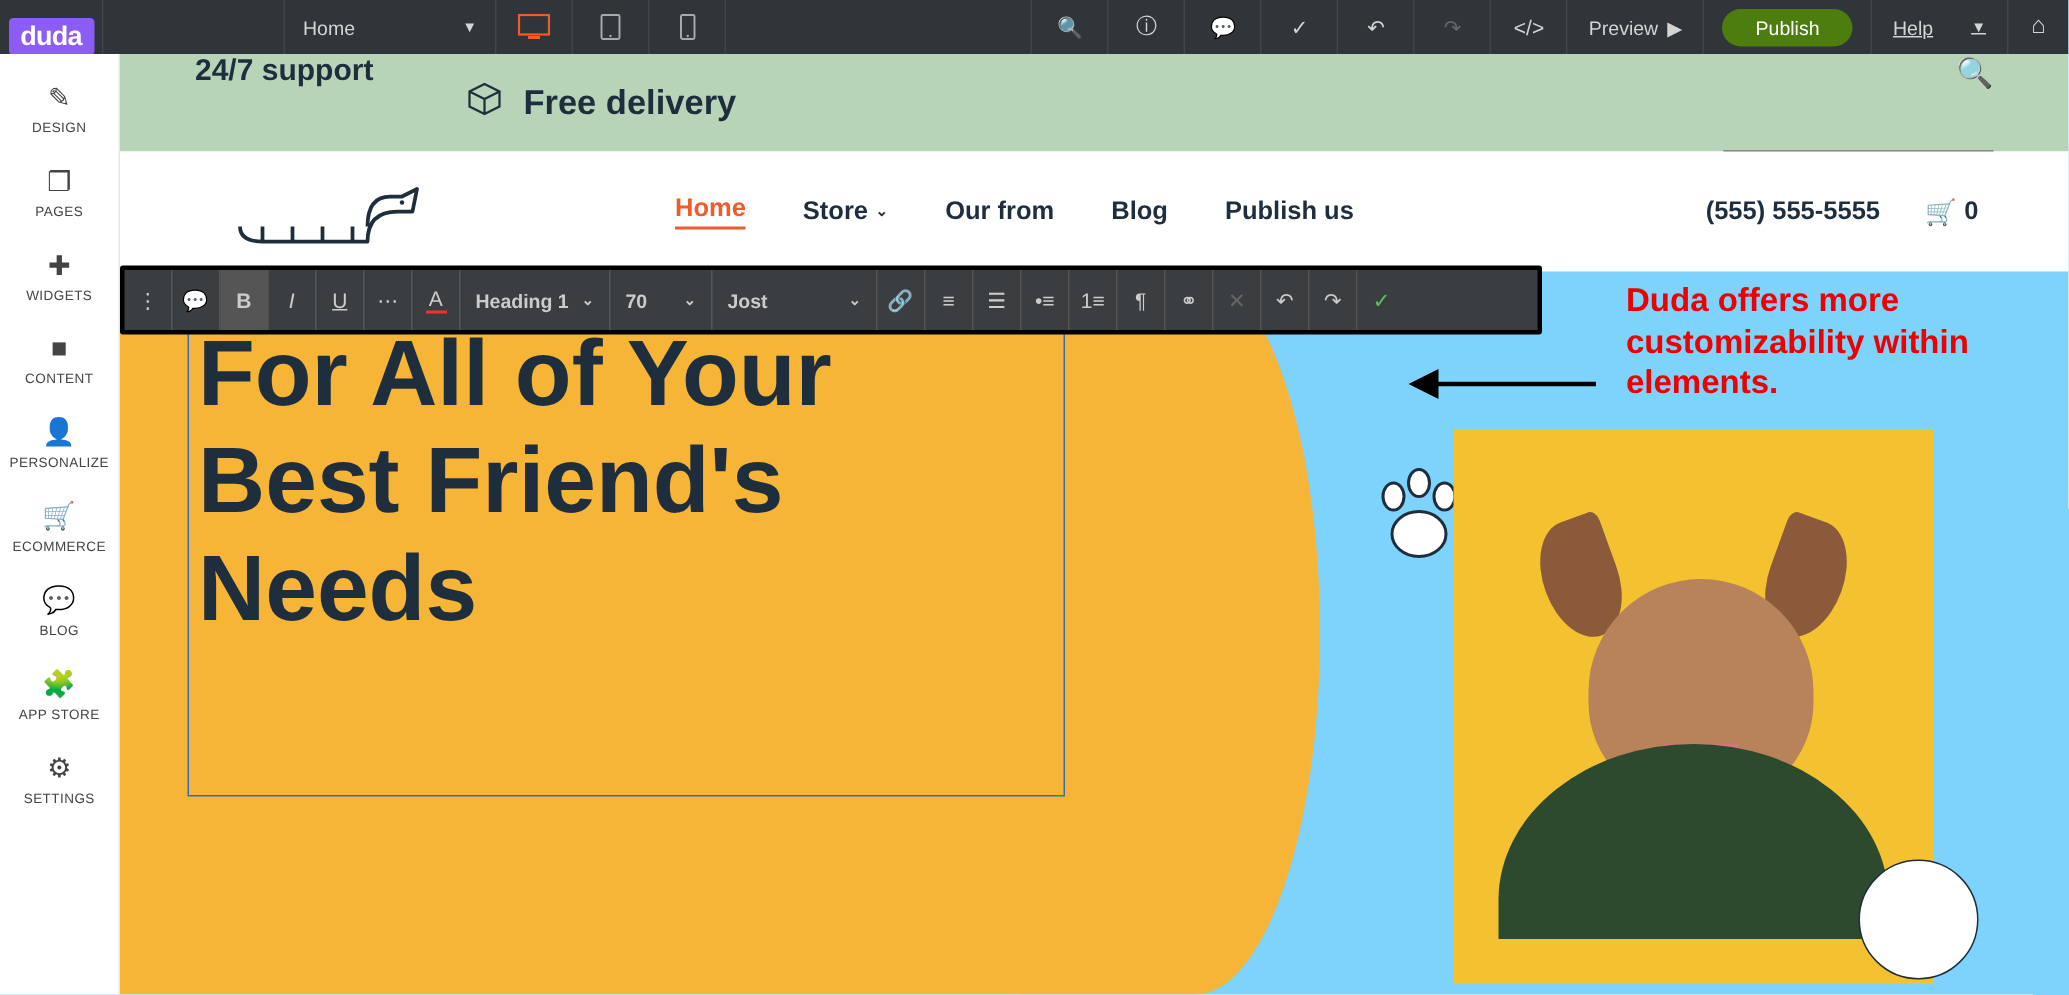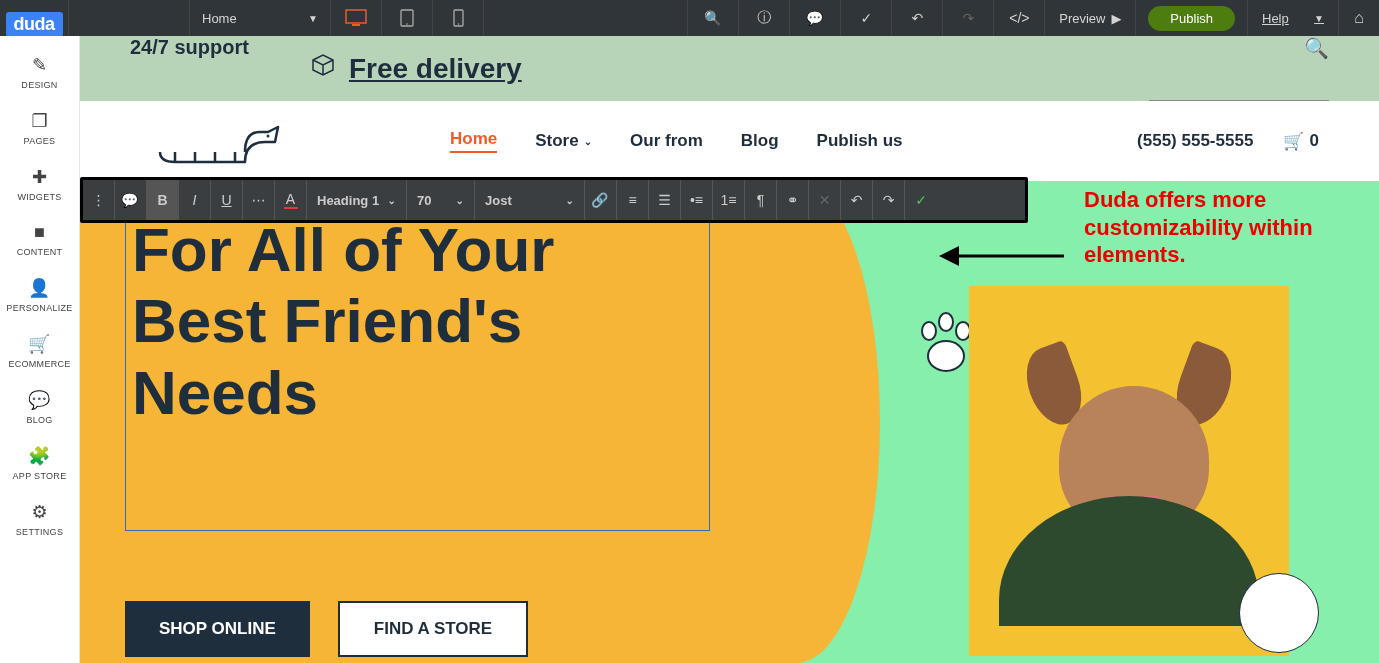--- a/index.html
+++ b/index.html
@@ -1,21 +1,21 @@
 <!DOCTYPE html>
 <html><head>
 <meta charset="utf-8">
 <style>
 * { margin:0; padding:0; box-sizing:border-box; font-family: -apple-system, Helvetica, Arial, sans-serif; }
 body { width:1379px; height:663px; overflow:hidden; background:#fff; }
 
 
 .topbar { height:36px; background:#2f3538; display:flex; align-items:stretch; color:#d4d4d4; }
 .logo { width:68px; display:flex; align-items:center; justify-content:center; }
-.logo span { background:#3b82f6; color:#fff; font-weight:700; padding:2px 8px; border-radius:3px; font-size:18px; letter-spacing:-0.5px;margin-top:12px; }
+.logo span { background:#8b5cf6; color:#fff; font-weight:700; padding:2px 8px; border-radius:3px; font-size:18px; letter-spacing:-0.5px;margin-top:12px; }
 .tbsep { width:1px; background:#444; }
 .spacer { flex:1; }
 .page-dd { width:140px; display:flex; align-items:center; justify-content:space-between; padding:0 12px; font-size:13px; cursor:pointer; }
 .devbtn { width:50px; display:flex; align-items:center; justify-content:center; cursor:pointer; font-size:16px; }
 .devbtn.active { color:#f15a29; }
 .iconbtn { width:50px; display:flex; align-items:center; justify-content:center; cursor:pointer; font-size:14px; }
 .preview { width:90px; display:flex; align-items:center; justify-content:center; gap:6px; font-size:13px; cursor:pointer; }
 .publish { display:flex; align-items:center; justify-content:center; padding:0 12px; }
 .publish button { background:#4d7c0f; color:#fff; border:none; border-radius:14px; padding:5px 22px; font-size:13px; cursor:pointer; }
 .help { width:90px; display:flex; align-items:center; justify-content:space-between; padding:0 14px; font-size:13px; cursor:pointer;text-decoration:underline; }
@@ -26,42 +26,42 @@
 .sidebar { width:80px; background:#fff; border-right:1px solid #e5e5e5; display:flex; flex-direction:column; padding-top:8px; }
 .sbitem { display:flex; flex-direction:column; align-items:center; gap:4px; padding:10px 0; cursor:pointer; color:#444; }
 .sbitem .ic { font-size:18px; }
 .sbitem .lb { font-size:9px; letter-spacing:0.3px; }
 
 .canvas { flex:1; position:relative; background:#fff; overflow:hidden; }
 
 
 .promo { height:65px; background:#b7d4b9; display:flex; padding:0 50px; gap:60px; color:#1f2e3d; }
 .promo .p1 { font-weight:700; font-size:20px; }
-.promo .p2 { font-weight:700; font-size:28px; display:flex; align-items:center; gap:12px;text-decoration:underline; }
+.promo .p2 { font-weight:700; font-size:23px; display:flex; align-items:center; gap:12px; }
 .promo .p3 { font-weight:700; font-size:20px; flex:1; text-align:center; }
 .promo .srch { margin-left:auto; font-size:20px; color:#777; border-bottom:1.5px solid #888; width:180px; text-align:right; padding-bottom:4px; }
 
 
 .siteheader { height:80px; display:flex; align-items:center; padding:0 60px 0 70px; background:#fff; }
 .doglogo { width:140px; }
 .navmenu { display:flex; gap:38px; margin-left:160px; }
 .navmenu a { color:#1f2e3d; font-weight:600; font-size:17px; text-decoration:none; display:flex; align-items:center; gap:5px; }
 .navmenu a.active { color:#f15a29; border-bottom:2px solid #f15a29; padding-bottom:2px; }
 .phone { margin-left:auto; font-weight:700; color:#1f2e3d; font-size:17px; }
 .cart { margin-left:30px; display:flex; align-items:center; gap:5px; font-size:17px; color:#1f2e3d; font-weight:600; }
 
 
 .edbar { position:absolute; top:141px; left:0px; height:46px; background:#3a3e41; border:3px solid #000; border-radius:2px; display:flex; align-items:stretch; color:#ccc; width:948px; }
 .edbtn { width:32px; display:flex; align-items:center; justify-content:center; cursor:pointer; border-right:1px solid #555; font-size:14px; }
 .edbtn.bold { background:#555; font-weight:700; }
 .edsel { display:flex; align-items:center; justify-content:space-between; padding:0 10px; border-right:1px solid #555; font-size:13px; cursor:pointer;font-weight:bold; }
 .edok { background:#3a3e41; color:#57c757; }
 
 
-.hero { position:absolute; top:145px; left:0; right:0; bottom:0; background:#86efac; }
+.hero { position:absolute; top:145px; left:0; right:0; bottom:0; background:#7dd3fc; }
 .hero-yellow { position:absolute; top:0; left:0; width:720px; height:100%; background:#f7b538; }
 .hero-yellow::after { content:''; position:absolute; right:-80px; top:0; bottom:0; width:200px; background:#f7b538; border-radius:0 50% 50% 0 / 0 60% 60% 0; }
 .hero-title-wrap { position:absolute; top:30px; left:45px; width:585px; height:320px; border:1.5px solid #3b6cb3; padding:0; }
 .hero-title { font-size:62px; font-weight:800; color:#1f2e3d; line-height:1.15; padding:2px 6px; }
 .cta-row { position:absolute; left:45px; bottom:6px; display:flex; gap:28px; }
 .cta-row button { padding:16px 34px; font-size:17px; font-weight:700; cursor:pointer; }
 .cta1 { background:#1f2e3d; color:#fff; border:none; }
 .cta2 { background:#fff; color:#1f2e3d; border:2px solid #1f2e3d; }
 
 .dogimg { position:absolute; top:105px; right:90px; width:320px; height:370px; background:#f4c230; border:0; overflow:hidden; }
@@ -224,24 +224,20 @@
       <div class="cart">
           <span>🛒</span>
           <span>0</span>
         </div>
     </div>
 
     <div class="hero">
       <div class="hero-yellow"></div>
       <div class="hero-title-wrap">
         <div class="hero-title">For All of Your Best Friend's Needs</div>
-      </div>
-      <div class="cta-row">
-        <button class="cta1">SHOP ONLINE</button>
-        <button class="cta2">FIND A STORE</button>
       </div>
       <div class="paw">
         <svg width="75" height="75" viewBox="0 0 75 75">
             <ellipse cx="37" cy="50" rx="18" ry="15" stroke="#1f2e3d" stroke-width="2" fill="#fff"></ellipse>
             <ellipse cx="20" cy="25" rx="7" ry="9" stroke="#1f2e3d" stroke-width="2" fill="#fff"></ellipse>
             <ellipse cx="37" cy="16" rx="7" ry="9" stroke="#1f2e3d" stroke-width="2" fill="#fff"></ellipse>
             <ellipse cx="54" cy="25" rx="7" ry="9" stroke="#1f2e3d" stroke-width="2" fill="#fff"></ellipse>
           </svg>
       </div>
       <div class="dogimg">

